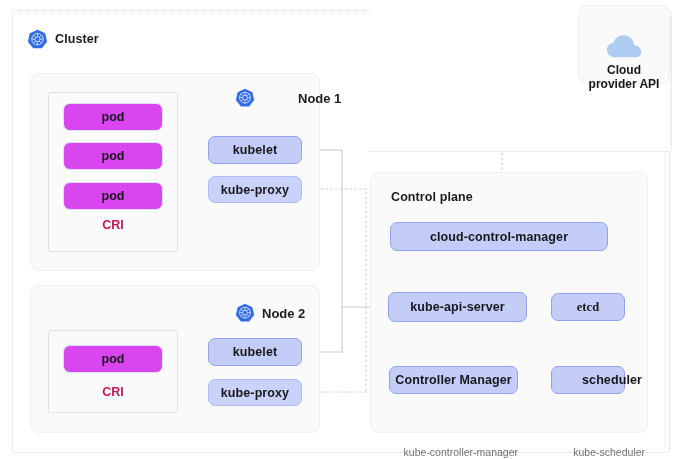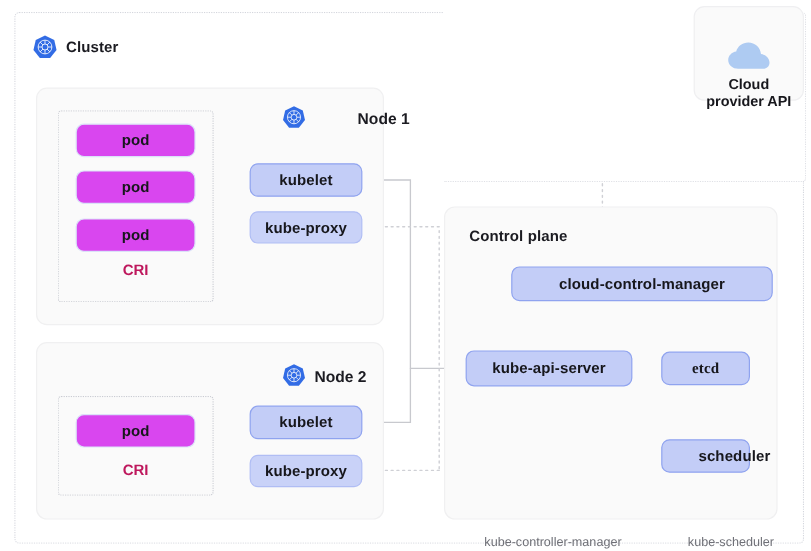--- a/index.html
+++ b/index.html
@@ -239,26 +239,27 @@
 
   <div class="chip pod" style="left:63px; top:345px; width:100px; height:28px;">pod</div>
   <div class="plain-text" style="left:63px; top:385px; width:100px;">CRI</div>
 
   <div class="chip strong" style="left:208px; top:338px; width:94px; height:28px;">kubelet</div>
   <div class="chip soft" style="left:208px; top:379px; width:94px; height:27px;">kube-proxy</div>
 
   <div class="box panel" style="left:370px; top:172px; width:278px; height:261px;"></div>
   <div class="label-hdr" style="left:391px; top:190px;">Control plane</div>
 
-  <div class="chip strong" style="left:390px; top:222px; width:218px; height:29px;margin-left:36px;">cloud-control-manager</div>
+  <div class="chip strong" style="left:390px; top:222px; width:218px; height:29px;">cloud-control-manager</div>
 
   <div class="chip strong" style="left:388px; top:292px; width:139px; height:30px;">kube-api-server</div>
 
   <div class="chip strong" style="left:551px; top:293px; width:74px; height:28px;font-family:Liberation Serif, serif;">etcd</div>
 
+  <div class="chip strong" style="left:389px; top:366px; width:129px; height:28px;">Controller Manager</div>
   <div class="caption" style="left:389px; top:400px; width:129px;">kube-controller-manager</div>
 
   <div class="chip strong" style="left:551px; top:366px; width:74px; height:28px;padding-left:48px;">scheduler</div>
   <div class="caption" style="left:531px; top:400px; width:114px;">kube-scheduler</div>
 
   <div class="cloud-card" style="left:578px; top:5px; width:92px; height:79px; padding-top:28px;">
     <div style="line-height:0;">
       <svg viewBox="0 0 48 30" width="40" height="25">
         <path d="M13.5,28 C7.8,28 3.4,24.2 3.4,19.2 C3.4,14.8 6.9,11.2 11.4,10.6
                  C12.8,5.4 17.7,1.6 23.5,1.6 C30.2,1.6 35.7,6.7 36.2,13.2

